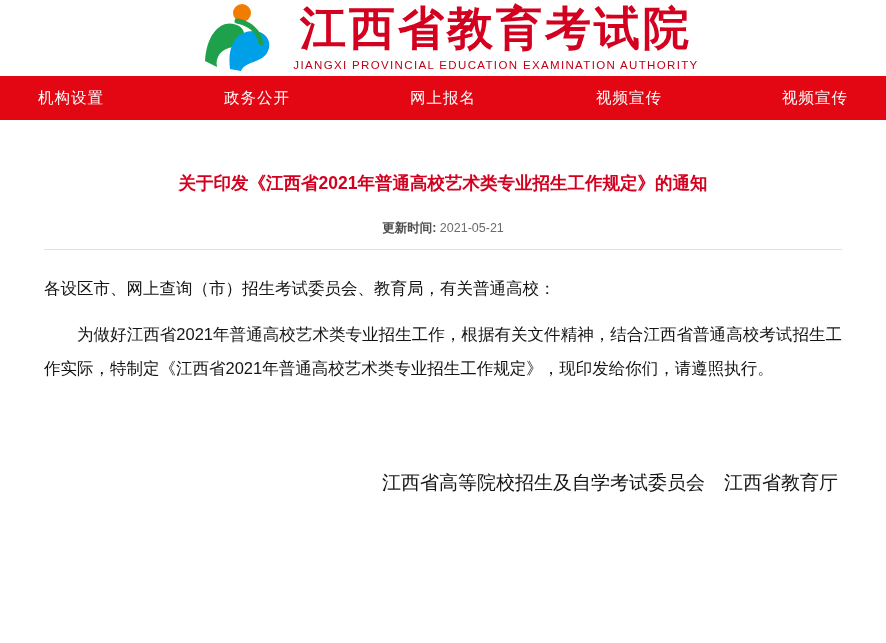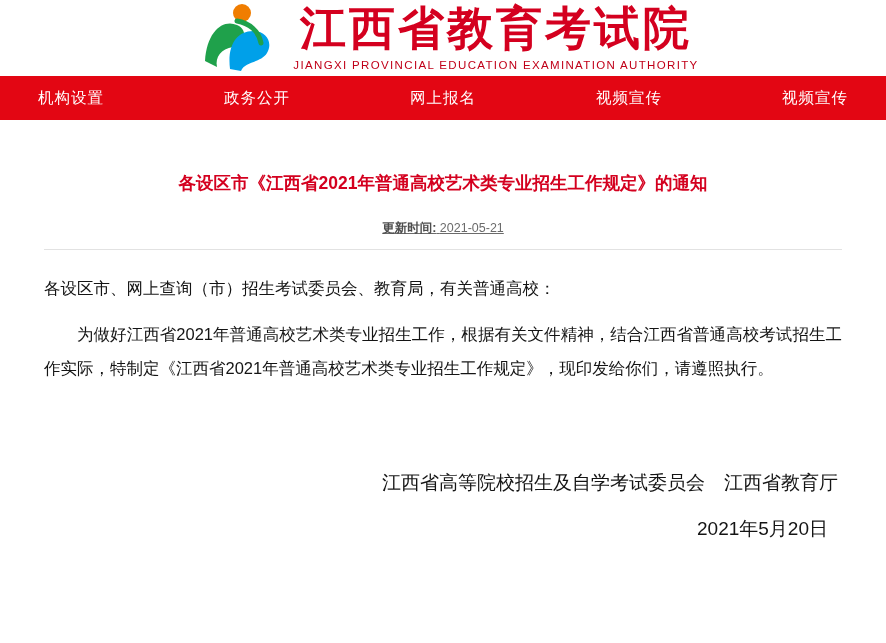--- a/index.html
+++ b/index.html
@@ -78,21 +78,20 @@
     font-size: 17.5px;
     font-weight: bold;
     color: #d4001f;
     line-height: 1.5;
   }
   .meta {
     margin-top: 24px;
     text-align: center;
     font-size: 12.5px;
     color: #6b6b6b;
-    text-decoration: underline;
   }
   .meta-label { font-weight: bold; color: #4d4d4d; }
   .divider {
     margin: 12px 0 0 0;
     border: none;
     border-top: 1px solid #e2e2e2;
   }
 
   .body-text {
     margin: 0;
@@ -141,29 +140,28 @@
   <span class="nav-spacer"></span>
   <span class="nav-item">网上报名</span>
   <span class="nav-spacer"></span>
   <span class="nav-item">视频宣传</span>
   <span class="nav-spacer"></span>
   <span class="nav-item">视频宣传</span>
 </nav>
 <div class="sub-band"></div>
 
 <main class="article">
-  <h1 class="title">各设区市《江西省2021年普通高校艺术类专业招生工作规定》的通知</h1>
+  <h1 class="title">关于印发《江西省2021年普通高校艺术类专业招生工作规定》的通知</h1>
 
   <div class="meta">
     <span class="meta-label">更新时间:</span>
     <span>2021-05-21</span>
   </div>
 
   <hr class="divider">
 
   <p class="body-text p-salutation">各设区市、网上查询（市）招生考试委员会、教育局，有关普通高校：</p>
   <p class="body-text p-indent">为做好江西省2021年普通高校艺术类专业招生工作，根据有关文件精神，结合江西省普通高校考试招生工作实际，特制定《江西省2021年普通高校艺术类专业招生工作规定》，现印发给你们，请遵照执行。</p>
 
   <div class="signature">
     <div>江西省高等院校招生及自学考试委员会　江西省教育厅</div>
-    <div class="sig-line-2">2021年5月20日</div>
   </div>
 </main>
 
 </body></html>

